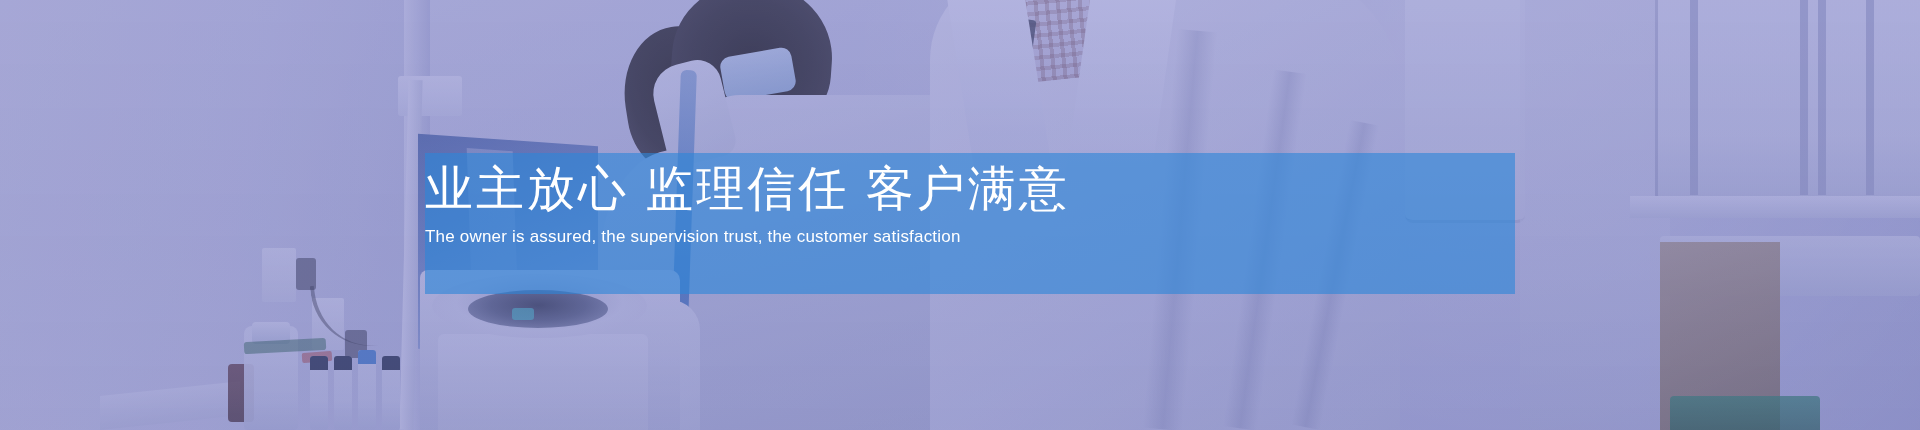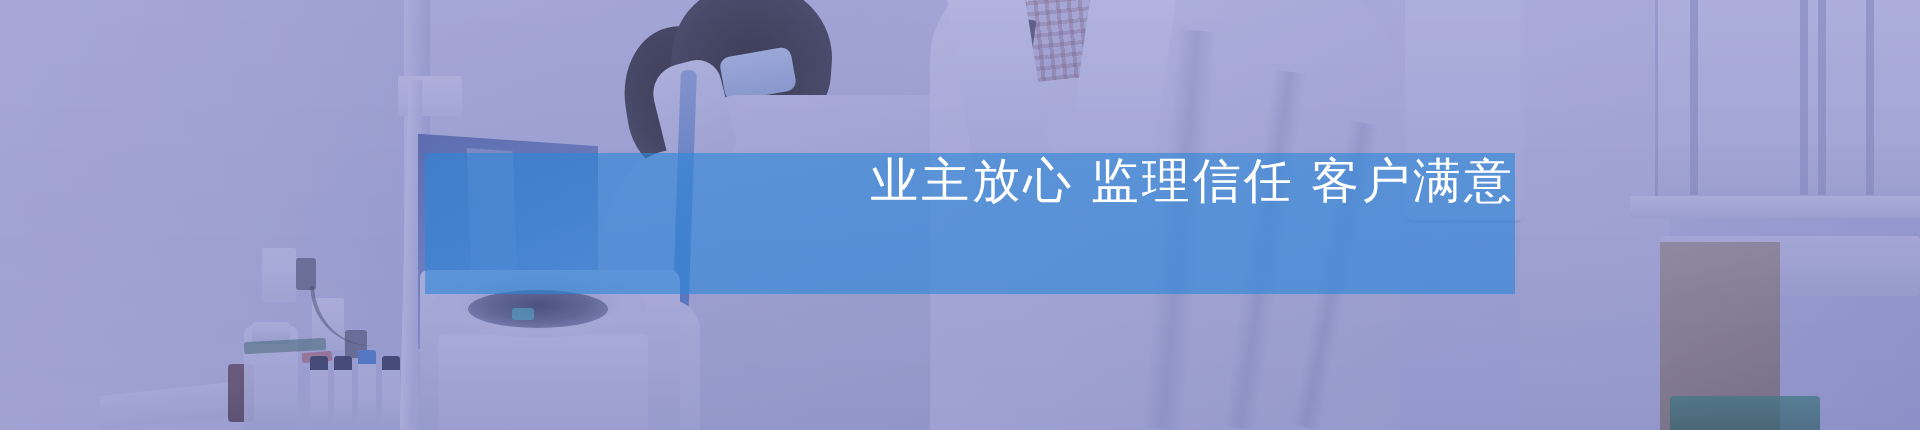--- a/index.html
+++ b/index.html
@@ -441,21 +441,22 @@
     height: 141px;
     background: rgba(45,134,216,0.62);
     display: flex;
     flex-direction: column;
     align-items: center;
     justify-content: flex-start;
   }
 
   .slogan-inner {
     width: 100%;
-    text-align: right;
+    text-align: left;
+    margin-top: 8px;
     
     box-sizing: border-box;
   }
 
   .slogan-cn {
     font-family: "Liberation Sans", "DejaVu Sans", sans-serif;
     font-size: 48px;
     line-height: 1.18;
     color: #ffffff;
     letter-spacing: 3px;
@@ -558,16 +559,17 @@
     <div class="box-cardboard"></div>
     <div class="box-green"></div>
   </div>
 
   <div class="grade"></div>
   <div class="grade2"></div>
 
   <div class="slogan-band">
     <div class="slogan-inner">
       <div class="slogan-cn">业主放心 监理信任  客户满意</div>
+      <div class="slogan-en">The owner is assured, the supervision trust, the customer satisfaction</div>
     </div>
   </div>
 
 </div>
 
 </body></html>

